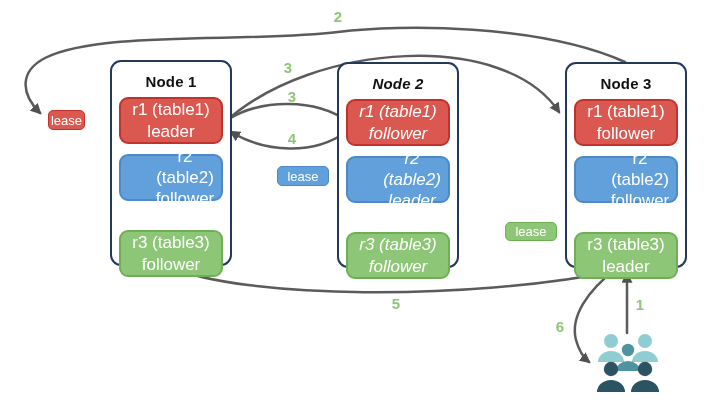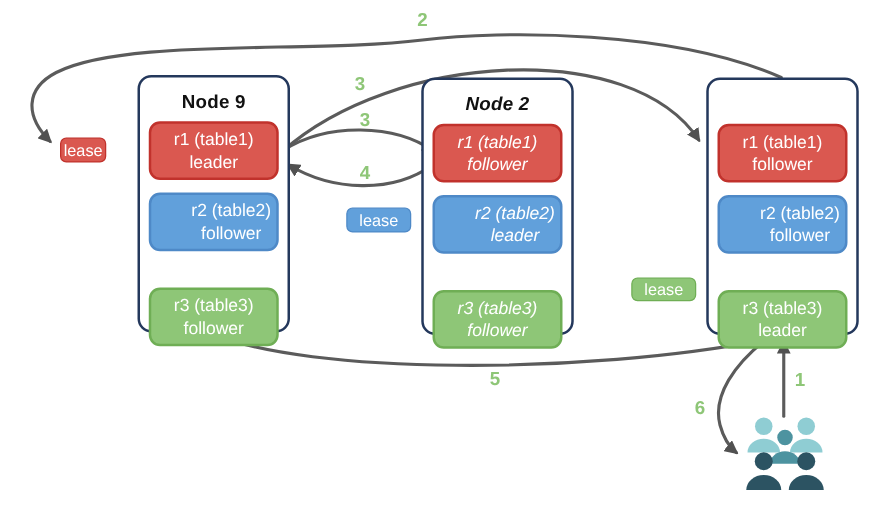--- a/index.html
+++ b/index.html
@@ -12,21 +12,21 @@
     position:absolute;width:122px;height:206px;background:#ffffff;
     border:2px solid #24385C;border-radius:11px;box-sizing:border-box;
   }
   .node-title{
     text-align:center;font-weight:bold;font-size:15px;color:#111111;
     margin-top:11px;letter-spacing:.2px;
   }
   .replica{
     position:absolute;left:7px;width:104px;height:47px;border-radius:9px;
     box-sizing:border-box;display:flex;flex-direction:column;align-items:center;
-    justify-content:center;color:#ffffff;font-size:14px;line-height:1.25;text-align:center;
+    justify-content:center;color:#ffffff;font-size:17px;line-height:1.25;text-align:center;
   }
   .replica.red{background:#DA5850;border:2px solid #C1322C;}
   .replica.blue{background:#61A0DB;border:2px solid #4E89C7;}
   .replica.green{background:#8EC677;border:2px solid #6FAE55;}
   .r1{top:35px;} .r2{top:92px;padding-left:28px;} .r3{top:146px;margin-top:22px;}
   .lease{
     position:absolute;color:#ffffff;font-size:13px;text-align:center;
     border-radius:5px;box-sizing:border-box;display:flex;align-items:center;justify-content:center;
   }
   .lease.red{left:48px;top:110px;width:37px;height:20px;background:#DA5850;border:1.5px solid #C1322C;}
@@ -73,21 +73,21 @@
       <path d="M616 371 a12 10 0 0 1 24 0 z" fill="#4D93A0"></path>
       <circle cx="628" cy="350" r="6.2" fill="#4D93A0"></circle>
       <path d="M597 392 a14 12 0 0 1 28 0 z" fill="#2C5362"></path>
       <circle cx="611" cy="369" r="7.2" fill="#2C5362"></circle>
       <path d="M631 392 a14 12 0 0 1 28 0 z" fill="#2C5362"></path>
       <circle cx="645" cy="369" r="7.2" fill="#2C5362"></circle>
     </g>
   </svg>
 
   <div class="node" style="left:110px;top:60px;">
-    <div class="node-title">Node 9</div>
+    <div class="node-title">Node 1</div>
     <div class="replica red r1">
       <span>r1 (table1)</span>
       <span>leader</span>
     </div>
     <div class="replica blue r2">
       <span>r2 (table2)</span>
       <span>follower</span>
     </div>
     <div class="replica green r3">
       <span>r3 (table3)</span>
@@ -105,20 +105,21 @@
       <span>r2 (table2)</span>
       <span>leader</span>
     </div>
     <div class="replica green r3">
       <span>r3 (table3)</span>
       <span>follower</span>
     </div>
   </div>
 
   <div class="node" style="left:565px;top:62px;">
+    <div class="node-title">Node 3</div>
     <div class="replica red r1">
       <span>r1 (table1)</span>
       <span>follower</span>
     </div>
     <div class="replica blue r2">
       <span>r2 (table2)</span>
       <span>follower</span>
     </div>
     <div class="replica green r3">
       <span>r3 (table3)</span>

